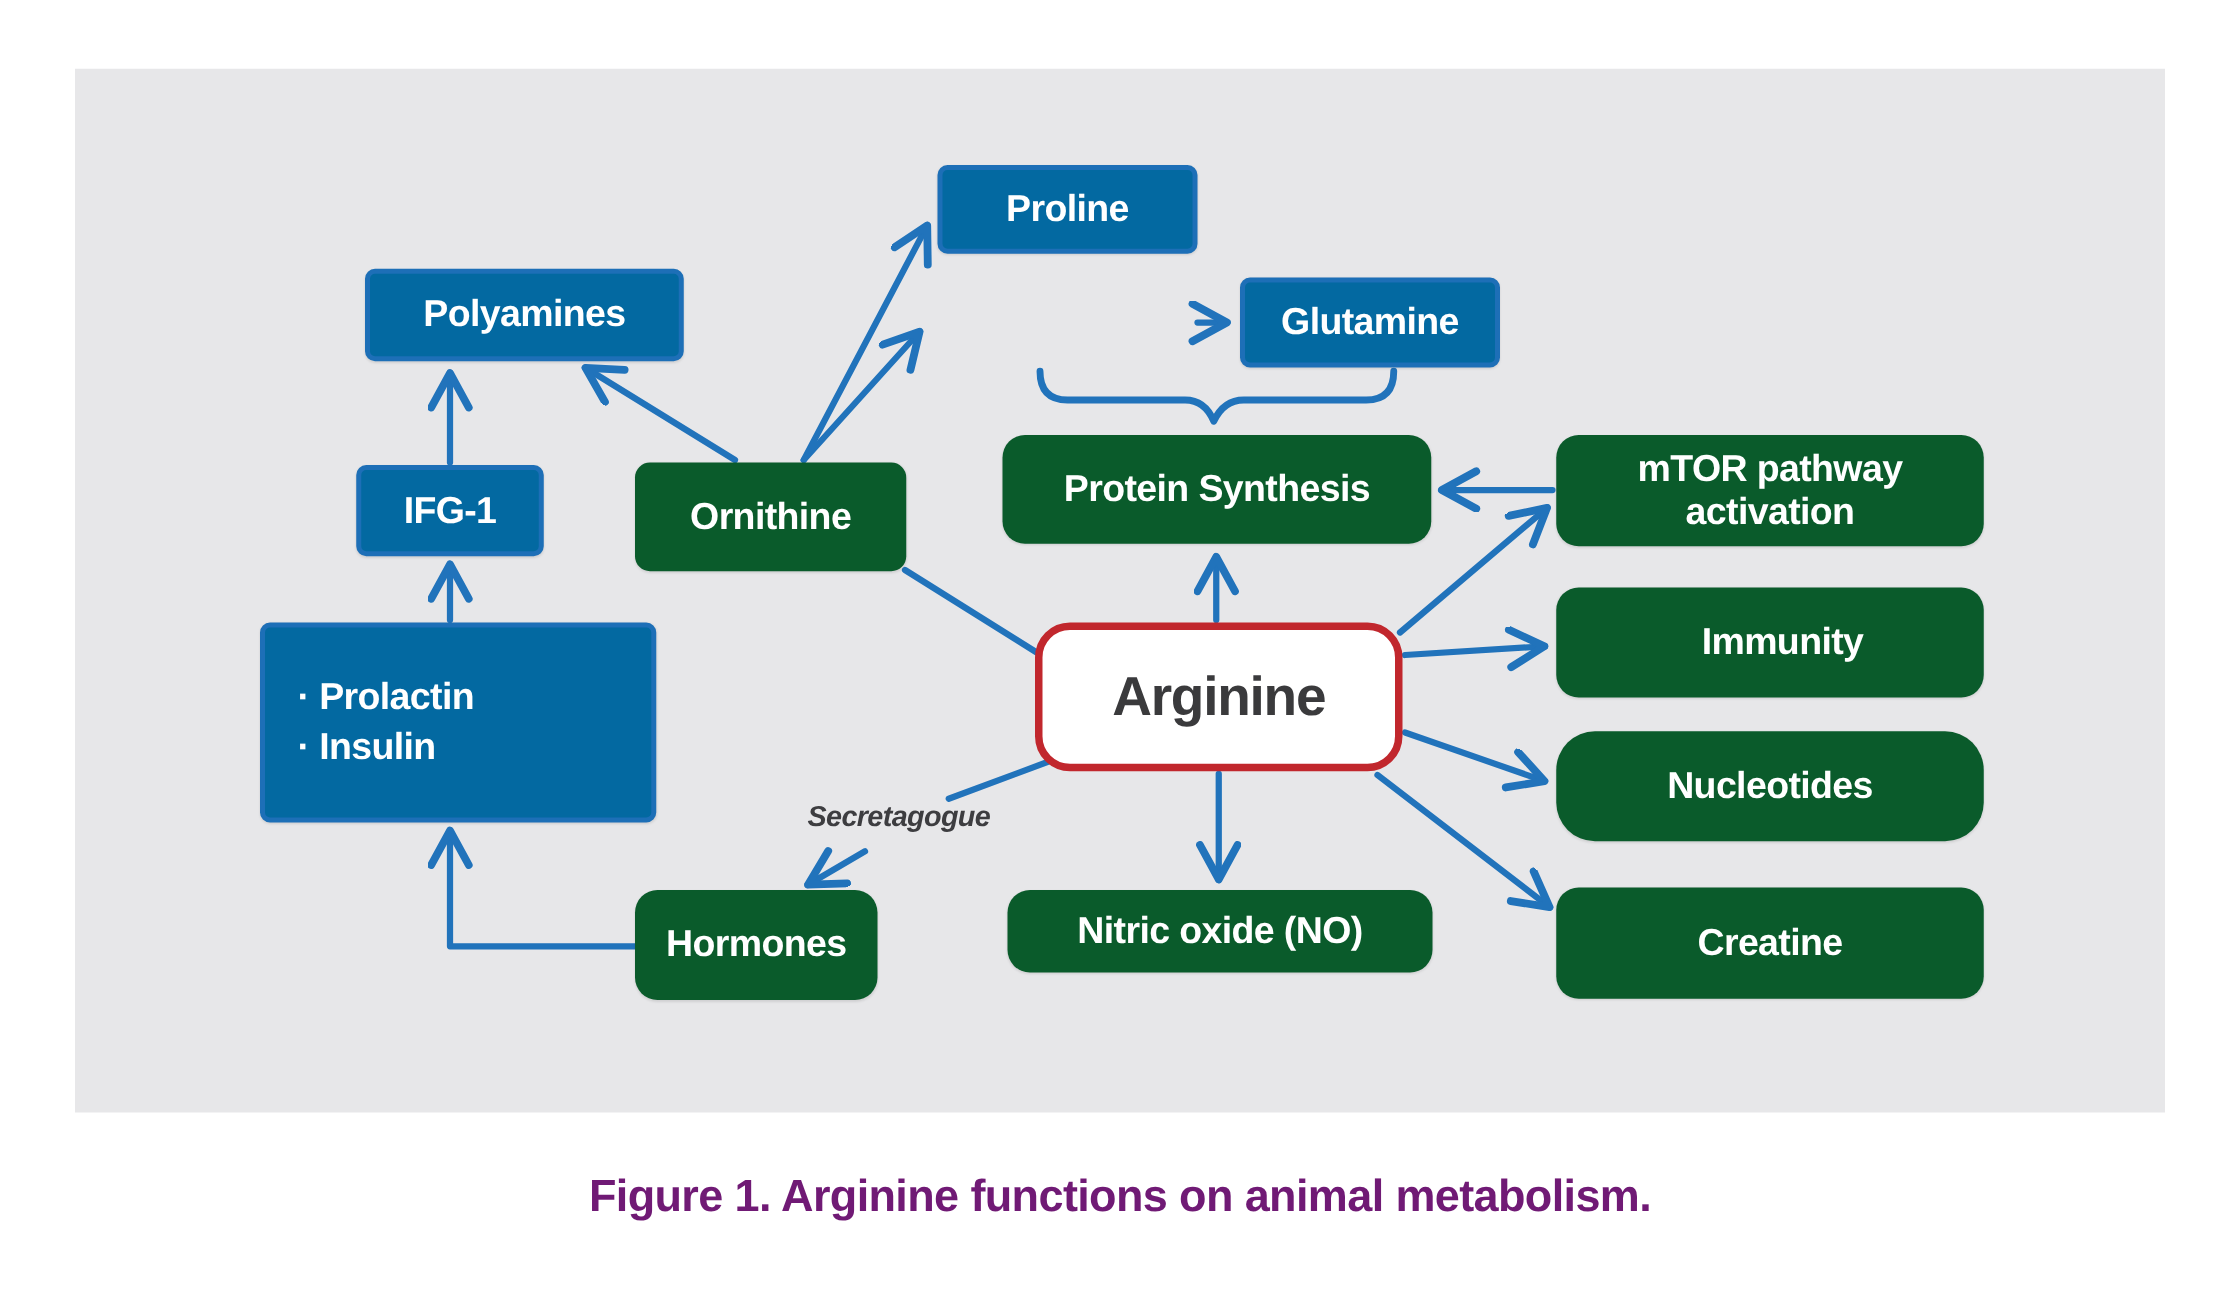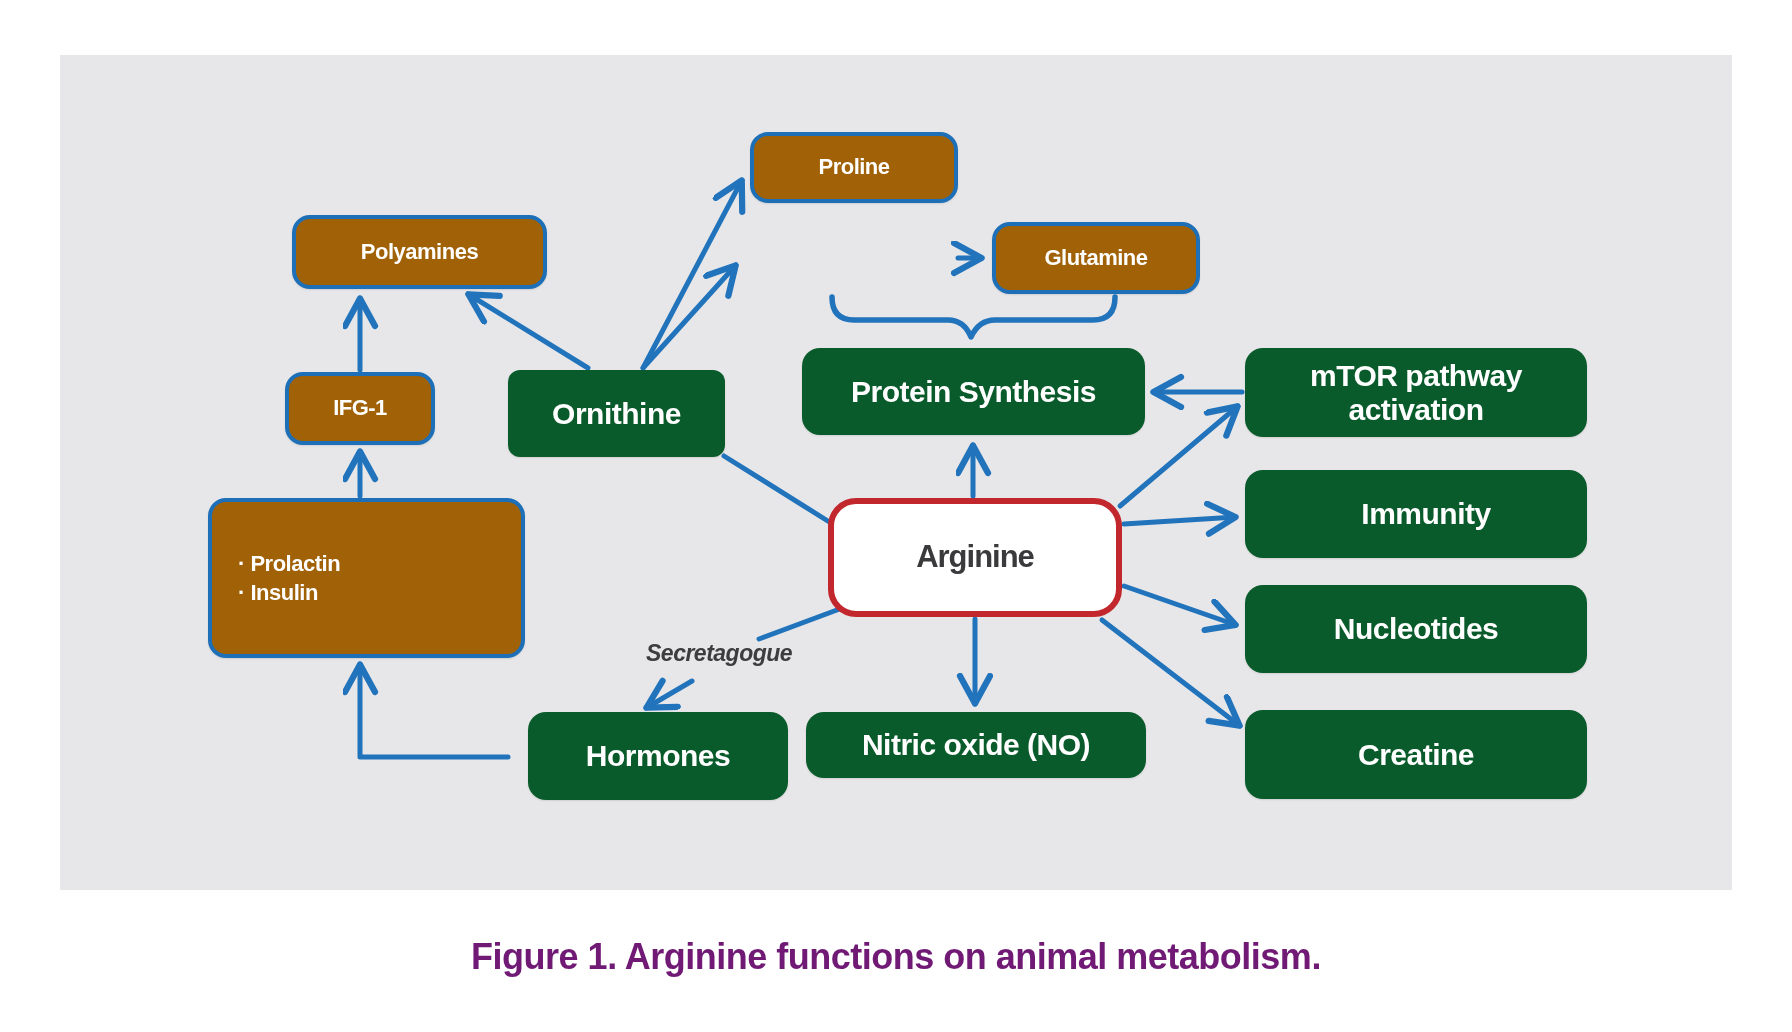--- a/index.html
+++ b/index.html
@@ -11,30 +11,30 @@
     position:absolute;left:60px;top:55px;width:1672px;height:835px;
     background:#e7e7e9;
   }
   svg.arrows{position:absolute;left:0;top:0;width:1792px;height:1032px;pointer-events:none;}
   .node{
     position:absolute;display:flex;align-items:center;justify-content:center;
     text-align:center;font-weight:bold;color:#ffffff;box-sizing:border-box;
     line-height:1.12;letter-spacing:-0.5px;
   }
   .blue{
-    background:#a16207;border:4px solid #1d6fb7;border-radius:18px;
-    font-size:22px;box-shadow:0 1px 2px rgba(0,0,0,0.10);
+    background:#0369a1;border:4px solid #1d6fb7;border-radius:8px;
+    font-size:30px;box-shadow:0 1px 2px rgba(0,0,0,0.10);
   }
   .green{
     background:#0a5b2b;border-radius:18px;font-size:30px;
     box-shadow:0 1px 2px rgba(0,0,0,0.10);
   }
   .arginine{
     background:#ffffff;border:6px solid #c1272d;border-radius:28px;
-    color:#3a3a3c;font-size:31px;letter-spacing:-1px;
+    color:#3a3a3c;font-size:44px;letter-spacing:-1px;
   }
   .listbox{
     flex-direction:column;align-items:flex-start;justify-content:center;
     text-align:left;padding-left:26px;line-height:1.32;
   }
   .annotation{
     position:absolute;font-style:italic;font-weight:bold;color:#3d3d40;
     font-size:23px;letter-spacing:-0.5px;white-space:nowrap;
   }
   .caption{
@@ -92,25 +92,25 @@
   </div>
 
   <div class="node green" style="left:508px;top:370px;width:217px;height:87px;border-radius:12px;">Ornithine</div>
 
   <div class="node green" style="left:802px;top:348px;width:343px;height:87px;">Protein Synthesis</div>
 
   <div class="node green" style="left:1245px;top:348px;width:342px;height:89px;padding:0 28px;">mTOR pathway activation</div>
 
   <div class="node green" style="left:1245px;top:470px;width:342px;height:88px;padding-left:20px;">Immunity</div>
 
-  <div class="node green" style="left:1245px;top:585px;width:342px;height:88px;">Nucleotides</div>
+  <div class="node green" style="left:1245px;top:585px;width:342px;height:88px;border-radius:31px;">Nucleotides</div>
 
   <div class="node green" style="left:1245px;top:710px;width:342px;height:89px;">Creatine</div>
 
-  <div class="node green" style="left:508px;top:712px;width:260px;height:88px;margin-left:20px;">Hormones</div>
+  <div class="node green" style="left:508px;top:712px;width:194px;height:88px;">Hormones</div>
 
   <div class="node green" style="left:806px;top:712px;width:340px;height:66px;">Nitric oxide (NO)</div>
 
   <div class="node arginine" style="left:828px;top:498px;width:294px;height:119px;">Arginine</div>
 
   <div class="annotation" style="left:646px;top:640px;">Secretagogue</div>
 
   <div class="caption">Figure 1. Arginine functions on animal metabolism.</div>
 
 </div>

